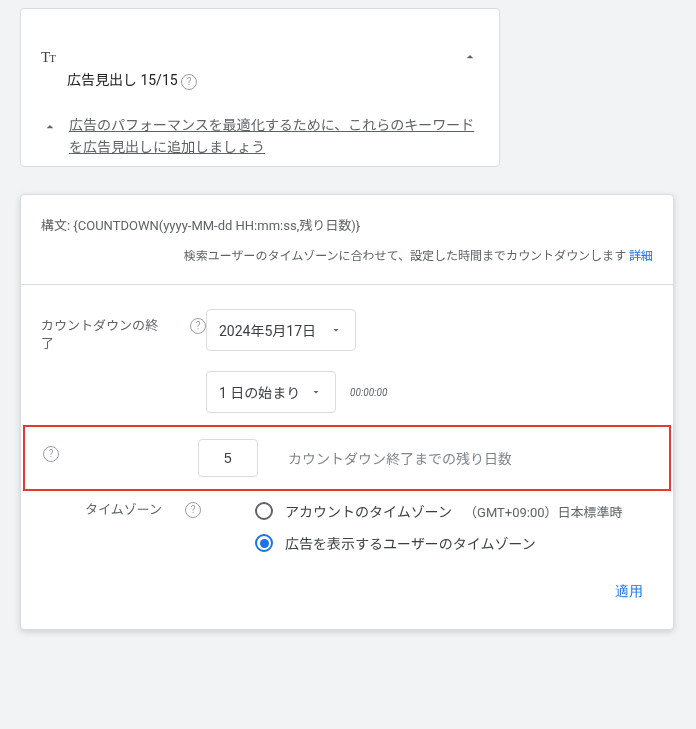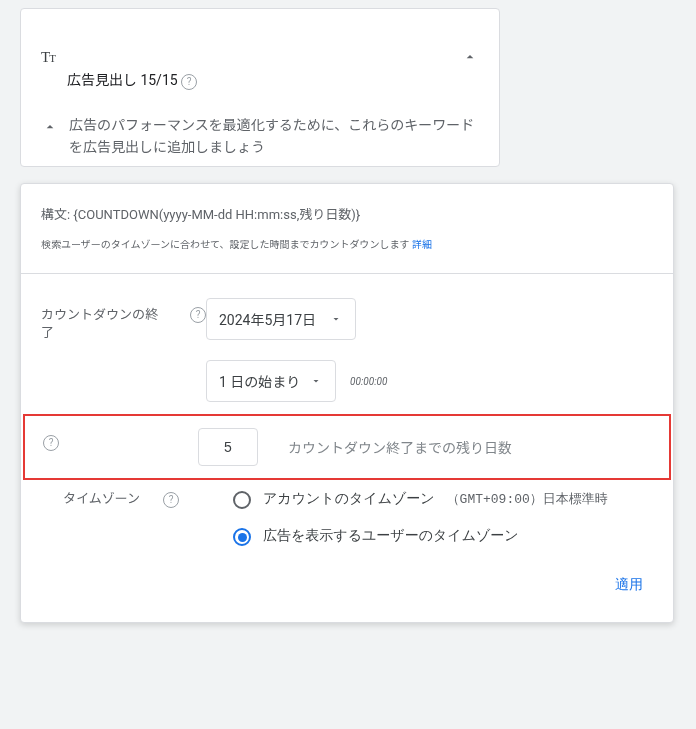--- a/index.html
+++ b/index.html
@@ -76,41 +76,43 @@
       gap: 10px;
     }
     .subtext-chevron {
       margin-top: 4px;
       flex-shrink: 0;
     }
     .subtext {
       color: #5f6368;
       font-size: 14px;
       line-height: 22px;
+      text-decoration: underline;
     }
     .countdown-box {
       position: absolute;
-      top: 183px;
+      top: 194px;
       left: 20px;
       width: 654px;
       background: #fff;
       border: 1px solid #dadce0;
       border-radius: 4px;
       box-shadow: 0 2px 6px rgba(0,0,0,0.15);
     }
     .syntax-row {
       padding: 20px 20px 6px 20px;
       font-size: 13px;
       color: #5f6368;
     }
     .desc-row {
       padding: 6px 20px 18px 20px;
-      font-size: 10px;
+      font-size: 12px;
       color: #5f6368;
       line-height: 20px;
+      text-align: right;
     }
     .desc-row a {
       color: #1a73e8;
       text-decoration: none;
       cursor: pointer;
     }
     .inner-form {
       border-top: 1px solid #dadce0;
       padding: 18px 0 8px 0;
     }
@@ -179,30 +181,28 @@
       outline: none;
     }
     .days-hint {
       color: #80868b;
       font-size: 14px;
       margin-left: 30px;
       align-self: center;
     }
     .timezone-label {
       width: 170px;
-      margin-left: 22px;
+      margin-left: 44px;
       padding-top: 0;
-      align-items: flex-end;
     }
     .radio-group {
       display: flex;
       flex-direction: column;
-      gap: 18px;
+      gap: 12px;
       flex: 1;
-      font-family: Liberation Mono, monospace;
     }
     .radio-row {
       display: flex;
       align-items: flex-start;
       gap: 12px;
     }
     .radio-outer {
       width: 18px;
       height: 18px;
       border: 2px solid #5f6368;

